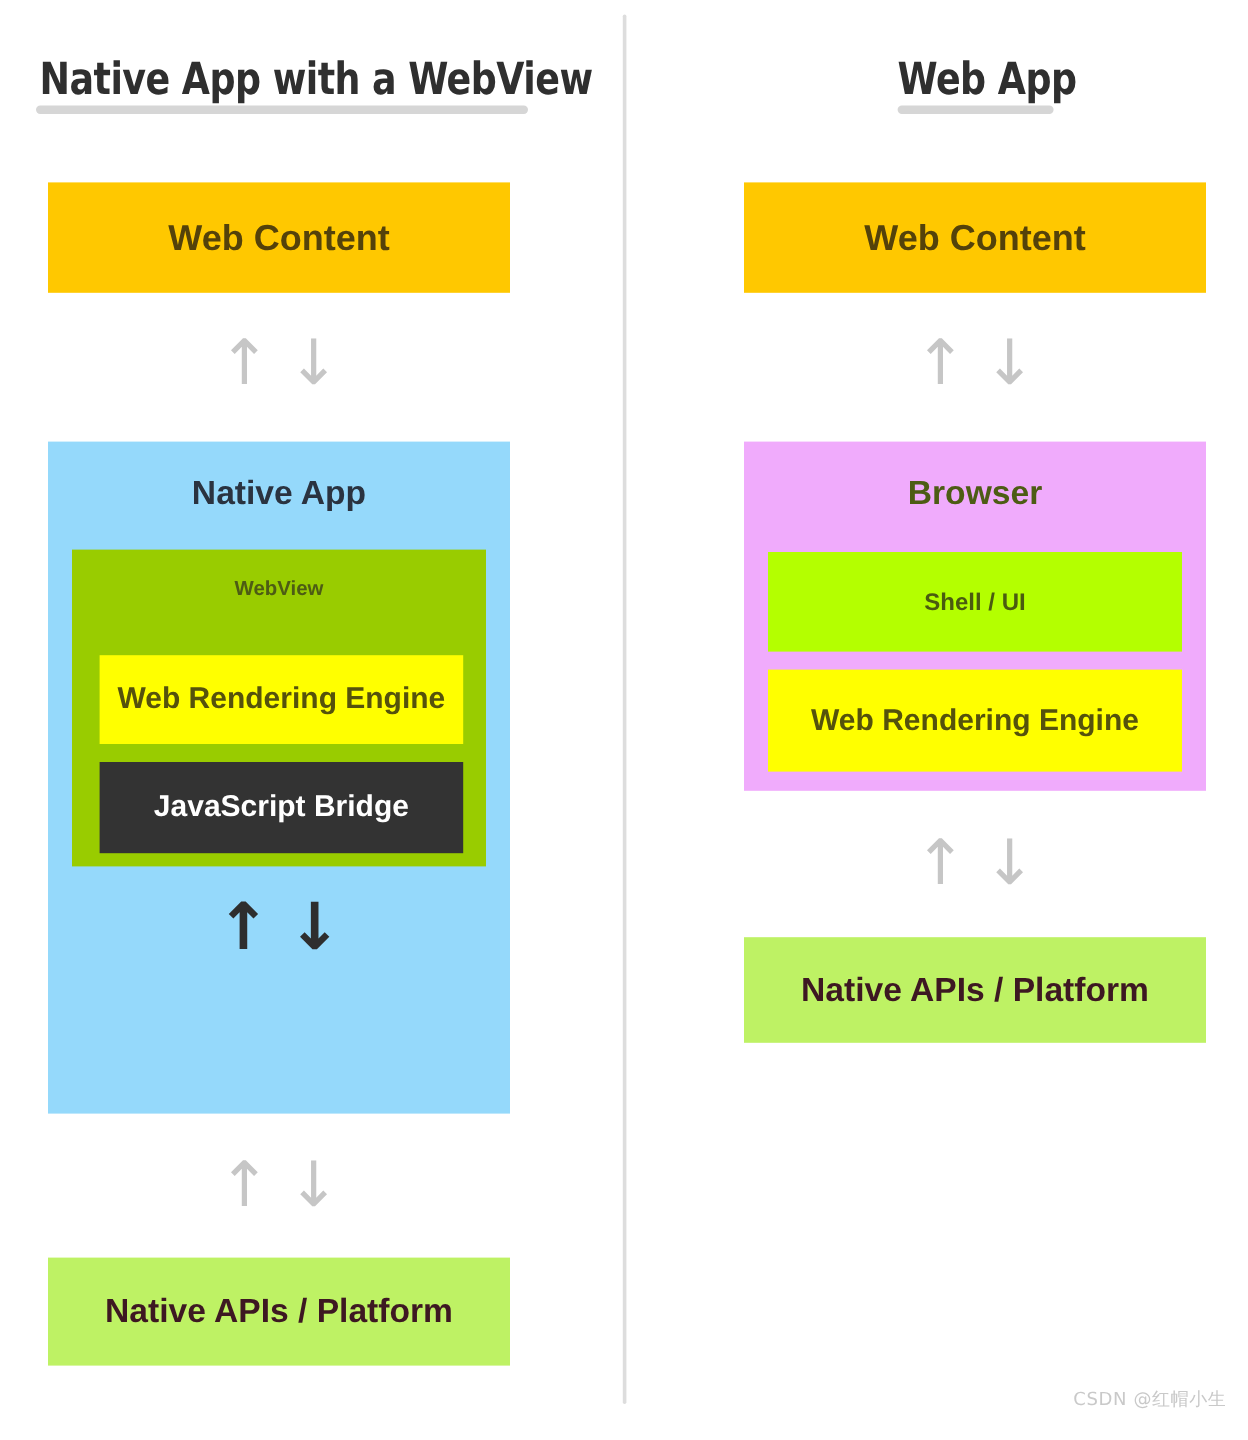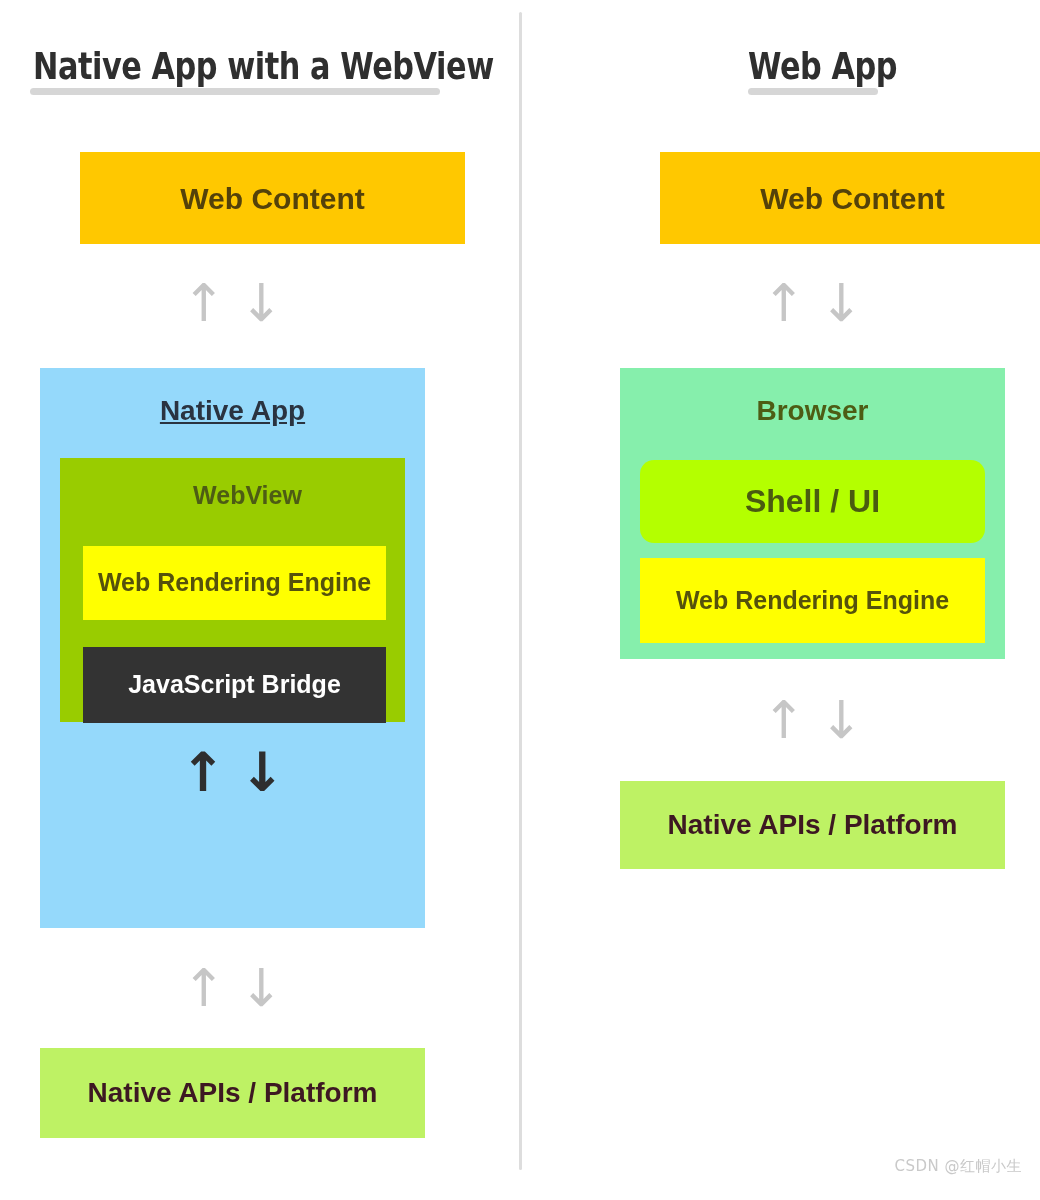--- a/index.html
+++ b/index.html
@@ -74,50 +74,48 @@
     font-weight: bold;
     text-align: center;
     line-height: 1.1;
   }
 
   
   .box.web-content {
     background: #FFC800;
     color: #54420a;
     font-size: 30px;
-    margin-left: 40px;
   }
   .box.native-app {
     background: #95D9FB;
     color: #2a3340;
     font-size: 28px;
     display: block;
   }
   .box.browser {
-    background: #86efac;
+    background: #f0abfc;
     color: #4d5c14;
     font-size: 28px;
     display: block;
   }
   .box.webview {
     background: #99CC00;
     color: #4d5c14;
     font-size: 25px;
     display: block;
   }
   .box.render-engine {
     background: #FFFF00;
     color: #55520c;
     font-size: 25px;
   }
   .box.shell-ui {
     background: #B4FF00;
     color: #4a5b10;
-    font-size: 32px;
-    border-radius: 14px;
+    font-size: 20px;
   }
   .box.bridge-dark {
     background: #333333;
     color: #ffffff;
     font-size: 25px;
   }
   .box.native-api {
     background: #bef264;
     color: #3d1822;
     font-size: 28px;
@@ -172,28 +170,28 @@
     <div class="title-underline"></div>
 
     <div class="box web-content" style="left:40px; top:152px; width:385px; height:92px;">Web Content</div>
 
     <div class="arrows gray" style="left:40px; top:273px; width:385px; height:60px;">
       <span>↑</span>
       <span>↓</span>
     </div>
 
     <div class="box native-app" style="left:40px; top:368px; width:385px; height:560px;">
-      <div class="container-label" style="top:28px; font-size:28px;text-decoration:underline;">Native App</div>
+      <div class="container-label" style="top:28px; font-size:28px;">Native App</div>
 
       <div class="box webview" style="left:20px; top:90px; width:345px; height:264px;">
-        <div class="container-label" style="top:24px; font-size:25px;margin-left:15px;">WebView</div>
+        <div class="container-label" style="top:24px; font-size:17px;">WebView</div>
 
         <div class="box render-engine" style="left:23px; top:88px; width:303px; height:74px;">Web Rendering Engine</div>
 
-        <div class="box bridge-dark" style="left:23px; top:189px; width:303px; height:76px;">JavaScript Bridge</div>
+        <div class="box bridge-dark" style="left:23px; top:177px; width:303px; height:76px;">JavaScript Bridge</div>
       </div>
 
       <div class="arrows dark" style="left:0px; top:375px; width:385px; height:60px;">
         <span>↑</span>
         <span>↓</span>
       </div>
 
     </div>
 
     <div class="arrows gray" style="left:40px; top:958px; width:385px; height:60px;">

